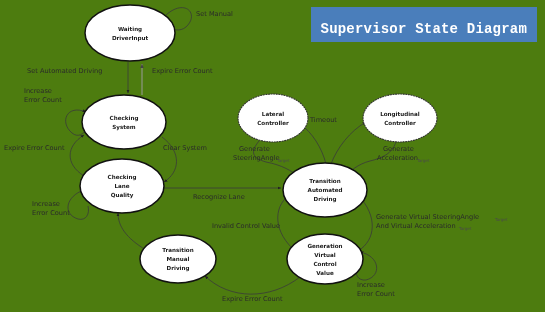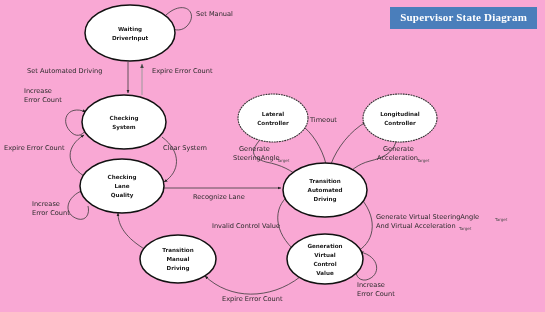--- a/index.html
+++ b/index.html
@@ -4,40 +4,40 @@
 <style>
   html, body {
     margin: 0;
     padding: 0;
     background: #ffffff;
   }
   #canvas {
     position: relative;
     width: 545px;
     height: 312px;
-    background: #f9a8d4;
+    background: #4d7c0f;
     overflow: hidden;
     font-family: "DejaVu Sans", "Liberation Sans", sans-serif;
   }
   #diagram-svg {
     position: absolute;
     left: 0;
     top: 0;
   }
   .title-badge {
     position: absolute;
     right: 8px;
     top: 7px;
     background: #4a7ebb;
     color: #ffffff;
-    font-family: Liberation Serif, serif;
-    font-size: 11px;
+    font-family: Liberation Mono, monospace;
+    font-size: 14px;
     font-weight: bold;
     letter-spacing: 0.2px;
-    padding: 5px 10px 6px 10px;
+    padding: 15px 10px 6px 10px;
     white-space: nowrap;
     line-height: 1;
   }
   .node-label {
     font-family: "DejaVu Sans", "Liberation Sans", sans-serif;
     font-size: 5.6px;
     font-weight: bold;
     fill: #1a1a1a;
     text-anchor: middle;
     dominant-baseline: middle;

